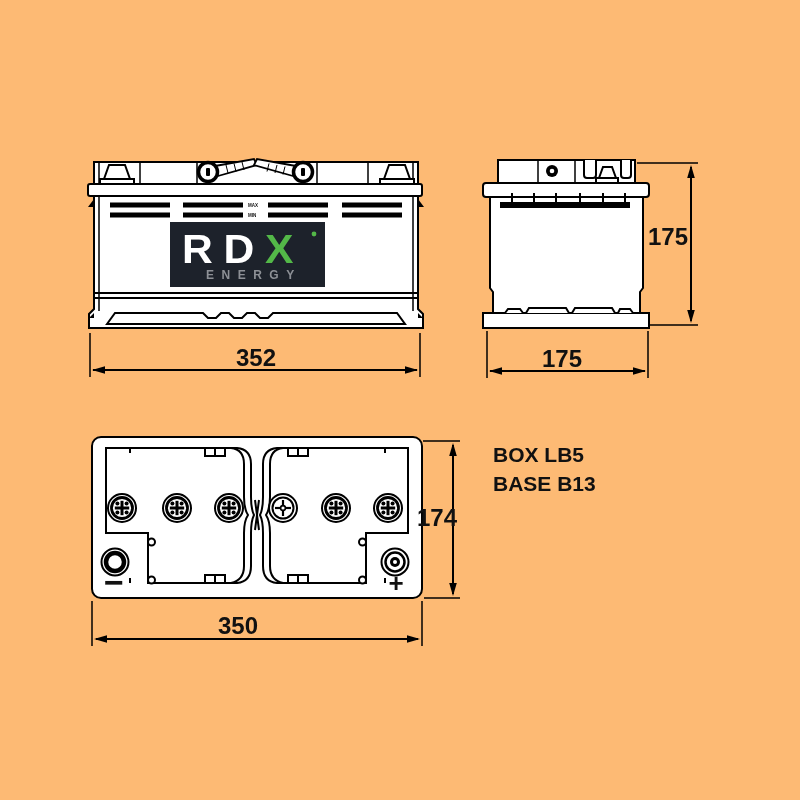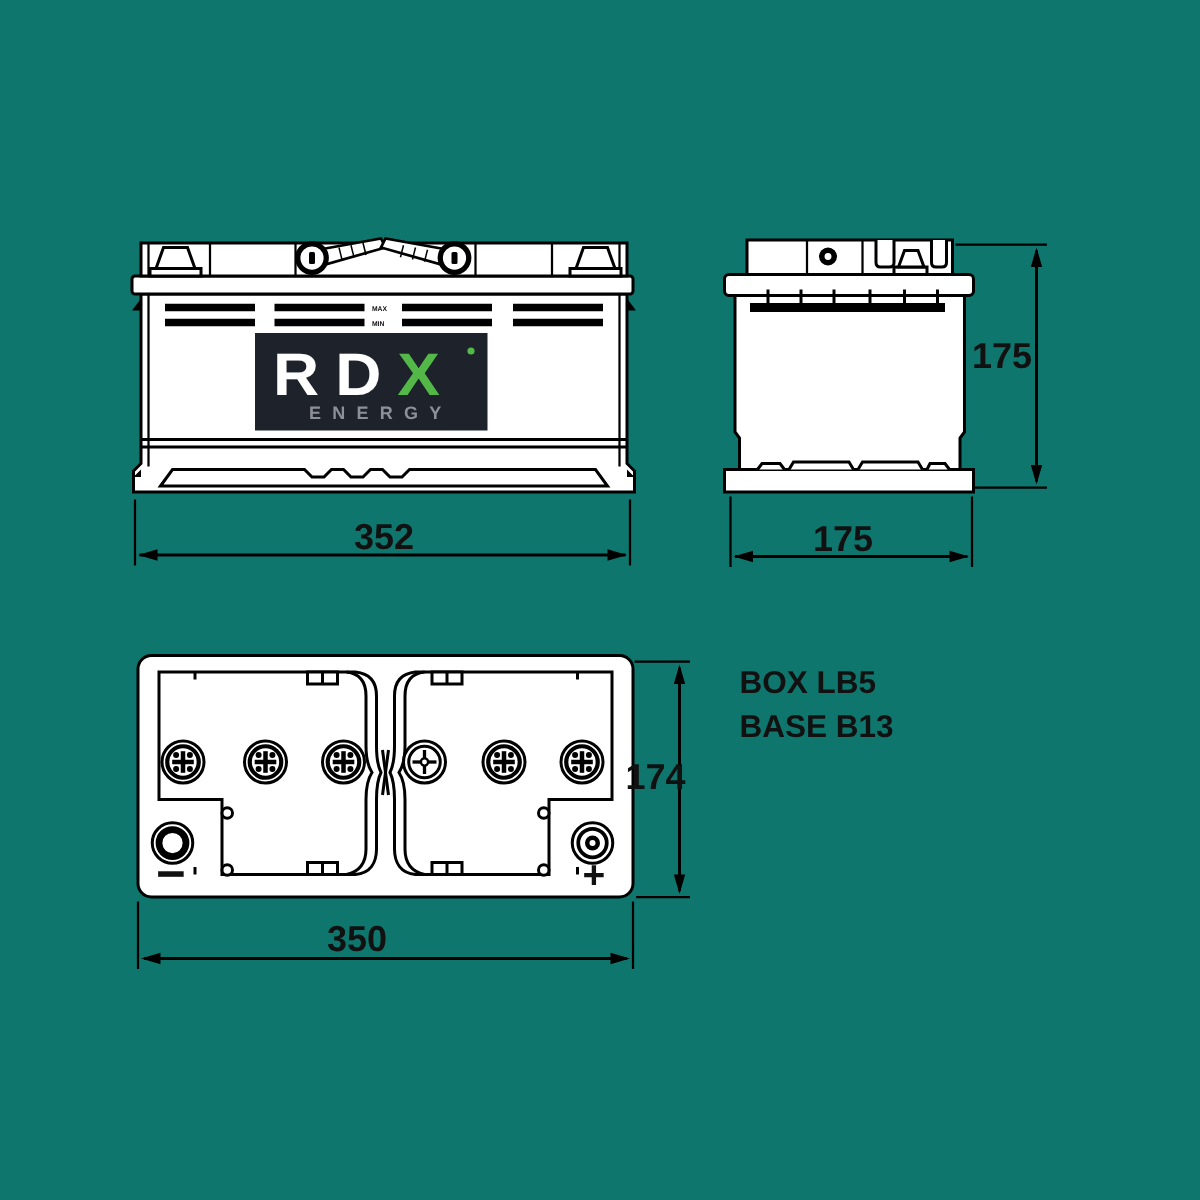--- a/index.html
+++ b/index.html
@@ -1,17 +1,17 @@
 <!DOCTYPE html>
 <html><head>
 <meta charset="utf-8">
 <style>
   html,body{margin:0;padding:0;background:#ffffff;}
   .canvas{
-    position:relative;width:800px;height:800px;background:#0f766e;
+    position:relative;width:800px;height:800px;background:#fdba74;
     font-family:"Liberation Sans", sans-serif;
   }
   svg{display:block}
   text{font-family:"Liberation Sans", sans-serif;}
   .dim{font-weight:bold;font-size:24px;fill:#111111;}
   .note{font-weight:bold;font-size:21px;fill:#111111;}
   .micro{font-weight:bold;font-size:4.5px;fill:#111111;}
   .sign{font-weight:bold;fill:#111111;}
 </style>
 </head>

